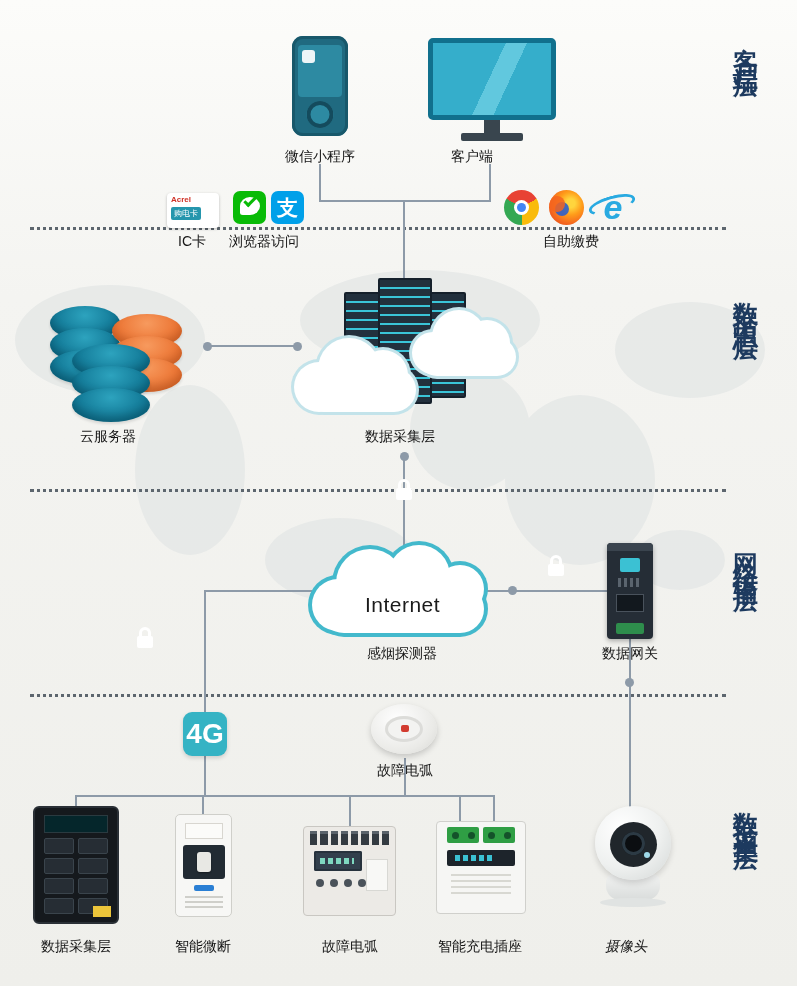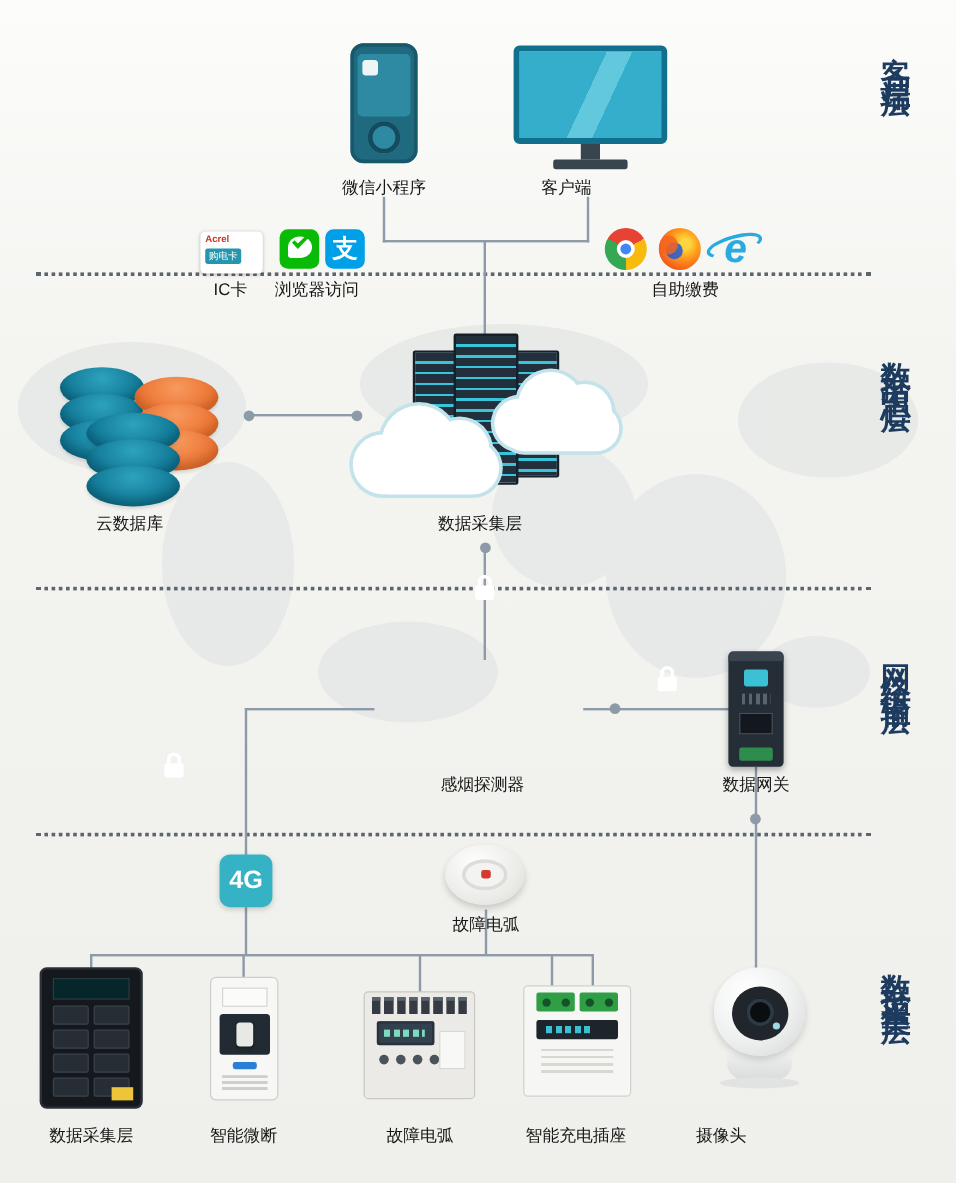--- a/index.html
+++ b/index.html
@@ -92,21 +92,21 @@
   .gateway { left:607px; top:543px; width:46px; height:96px; background:#252d36; border-radius:4px;
              box-shadow:0 2px 5px rgba(0,0,0,.3); }
   .gateway .gtop { height:8px; background:#3a444e; border-radius:4px 4px 0 0; }
   .gateway .gscreen { margin:7px auto 0; width:20px; height:14px; background:#3bc1d3; border-radius:2px; }
   .gateway .gdots { margin:6px auto 0; width:24px; height:9px;
              background:repeating-linear-gradient(90deg,#5a646e 0 3px, transparent 3px 6px); }
   .gateway .gport { margin:7px auto 0; width:26px; height:16px; background:#12181e; border:1px solid #49525c; }
   .gateway .gterm { position:absolute; bottom:5px; left:9px; width:28px; height:11px; background:#2e8d4c; border-radius:2px; }
   
   .badge4g { left:183px; top:712px; width:44px; height:44px; background:#35b3c4; border-radius:9px;
-             color:#fff; font-size:21px; font-weight:700; text-align:center; line-height:44px;
+             color:#fff; font-size:28px; font-weight:700; text-align:center; line-height:44px;
              box-shadow:0 2px 4px rgba(0,0,0,.15); }
   .smoke { left:371px; top:704px; width:66px; height:52px; }
   .smoke .souter { width:66px; height:50px; border-radius:50%;
           background:radial-gradient(ellipse at 40% 32%, #ffffff, #eaeae7 65%, #d7d7d4);
           box-shadow:0 3px 6px rgba(0,0,0,.18); }
   .smoke .sinner { position:absolute; left:14px; top:12px; width:38px; height:26px; border-radius:50%;
           background:#f3f3f1; box-shadow:inset 0 0 0 3px #dcdcd9; }
   .smoke .sled { position:absolute; left:30px; top:21px; width:8px; height:7px; background:#d23b2f; border-radius:2px; }
   
   .socket { left:33px; top:806px; width:86px; height:118px; background:#15191d; border-radius:6px;
@@ -233,21 +233,21 @@
       <span class="disc" style="left:0; top:0;  width:70px; height:34px;"></span>
       <span class="disc" style="left:0; top:22px; width:70px; height:34px;"></span>
       <span class="disc" style="left:0; top:44px; width:70px; height:34px;"></span>
     </div>
     <div class="stack teal" style="left:22px; top:44px;">
       <span class="disc" style="left:0; top:0;  width:78px; height:34px;"></span>
       <span class="disc" style="left:0; top:22px; width:78px; height:34px;"></span>
       <span class="disc" style="left:0; top:44px; width:78px; height:34px;"></span>
     </div>
   </div>
-  <div class="lbl" style="left:58px; top:428px; width:100px;">云数据库</div>
+  <div class="lbl" style="left:58px; top:428px; width:100px;">云服务器</div>
 
   <div class="cdot" style="left:203px; top:342px;"></div>
   <div class="cline" style="left:208px; top:345px; width:88px; height:2px;"></div>
   <div class="cdot" style="left:293px; top:342px;"></div>
 
   <div class="icon servers">
     <div class="tower" style="left:4px;  top:14px; width:38px; height:102px;"></div>
     <div class="tower" style="left:84px; top:14px; width:38px; height:102px;"></div>
     <div class="tower" style="left:38px; top:0;    width:50px; height:122px;"></div>
   </div>
@@ -272,20 +272,33 @@
     <i class="puff bar" style="left:6px; top:30px; width:98px; height:38px;"></i>
   </div>
   <div class="lbl" style="left:350px; top:428px; width:100px;">数据采集层</div>
 
   <div class="cdot" style="left:400px; top:452px;"></div>
   <div class="cline" style="left:403px; top:458px; width:2px; height:92px;"></div>
   <div class="lock" style="left:387px; top:472px;">
     <span class="shield"><span class="shackle"></span><span class="lbody"></span></span>
   </div>
 
+  <div class="cloud outl" style="left:310px; top:545px; width:185px; height:92px;">
+    <i class="ring" style="left:-2px; top:30px; width:60px; height:60px;"></i>
+    <i class="ring" style="left:22px; top:0;    width:76px; height:76px;"></i>
+    <i class="ring" style="left:74px; top:-4px; width:70px; height:70px;"></i>
+    <i class="ring" style="left:122px; top:16px; width:56px; height:56px;"></i>
+    <i class="ring bar" style="left:6px; top:36px; width:172px; height:56px;"></i>
+    <i class="puff" style="left:2px;  top:34px; width:52px; height:52px;"></i>
+    <i class="puff" style="left:26px; top:4px;  width:68px; height:68px;"></i>
+    <i class="puff" style="left:78px; top:0;    width:62px; height:62px;"></i>
+    <i class="puff" style="left:126px; top:20px; width:48px; height:48px;"></i>
+    <i class="puff bar" style="left:10px; top:40px; width:164px; height:48px;"></i>
+    <span class="cloud-text">Internet</span>
+  </div>
   <div class="lbl" style="left:352px; top:645px; width:100px;">感烟探测器</div>
 
   <div class="cline" style="left:486px; top:590px; width:122px; height:2px;"></div>
   <div class="cdot" style="left:508px; top:586px;"></div>
   <div class="lock" style="left:539px; top:548px;">
     <span class="shield"><span class="shackle"></span><span class="lbody"></span></span>
   </div>
   <div class="icon gateway">
     <div class="gtop"></div>
       <div class="gscreen"></div>
@@ -386,15 +399,15 @@
         </div>
     </div>
     <div class="cam-base"></div>
     <div class="cam-foot"></div>
   </div>
 
   <div class="lbl" style="left:26px;  top:938px; width:100px;">数据采集层</div>
   <div class="lbl" style="left:153px; top:938px; width:100px;">智能微断</div>
   <div class="lbl" style="left:300px; top:938px; width:100px;">故障电弧</div>
   <div class="lbl" style="left:430px; top:938px; width:100px;">智能充电插座</div>
-  <div class="lbl" style="left:551px; top:938px; width:100px;">摄像头</div>
+  <div class="lbl" style="left:576px; top:938px; width:100px;font-style:italic;">摄像头</div>
 
 </div>
 
 </body></html>

